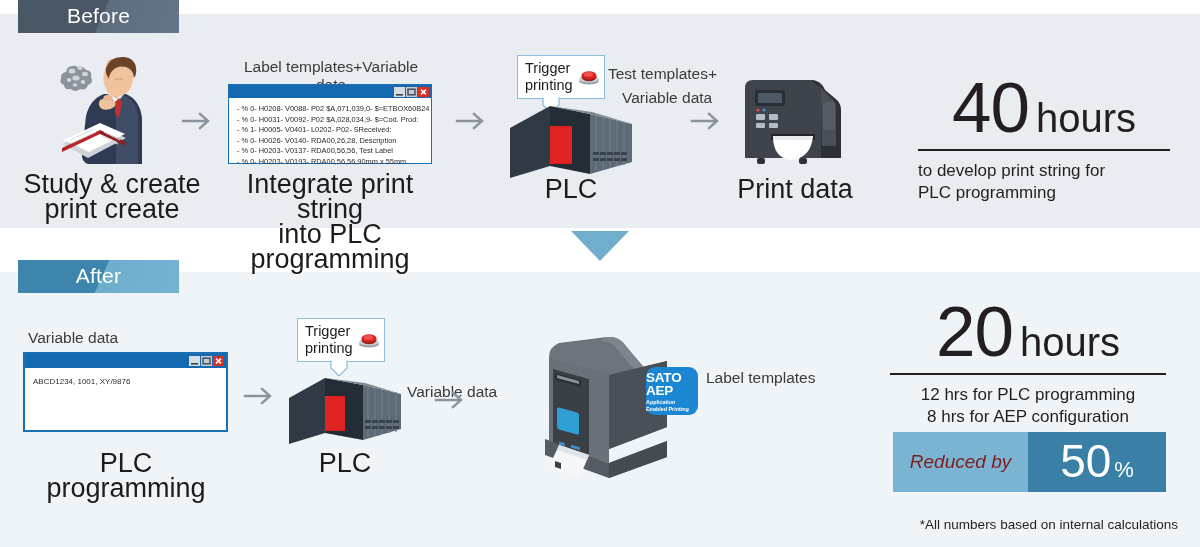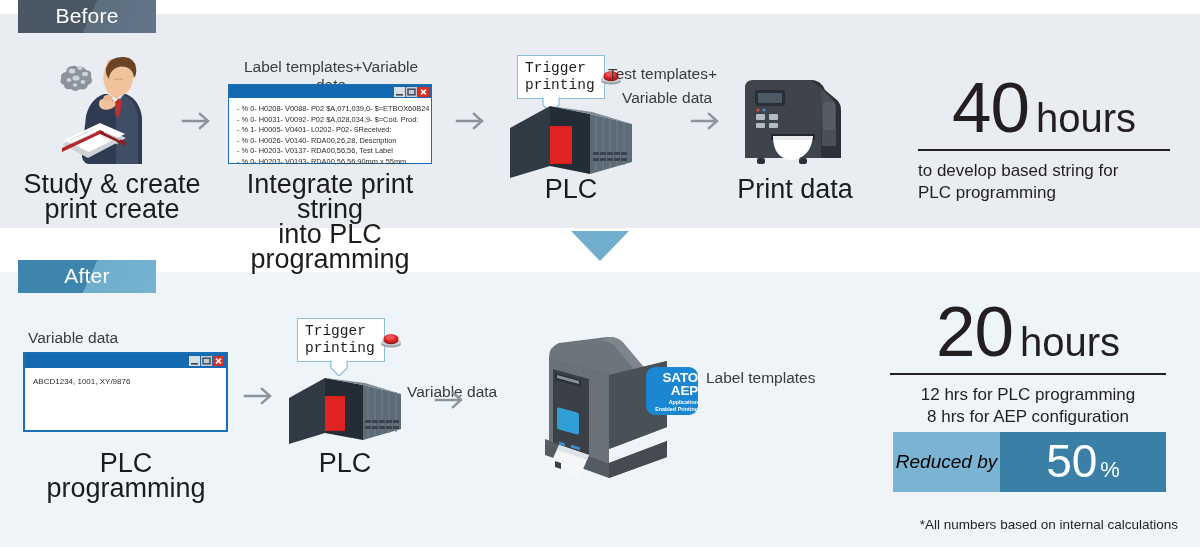--- a/index.html
+++ b/index.html
@@ -11,21 +11,21 @@
   }
   #stage { position: relative; width: 1200px; height: 547px; }
 
   
   .row-bg { position: absolute; left: 0; width: 1200px; }
   #row-before-bg { top: 14px;  height: 214px; background: #e9ecf0; }
   #row-after-bg  { top: 272px; height: 275px; background: #eef4f8; }
 
   
   .tab-badge {
-    position: absolute; width: 138px; height: 33px;
+    position: absolute; width: 161px; height: 33px;
     color: #ffffff; font-size: 21px; letter-spacing: .2px;
     display: flex; align-items: center; justify-content: center;
     padding-bottom: 2px;
   }
   #tab-before {
     left: 18px; top: 0px;
     background: linear-gradient(114deg, #4a5866 0%, #4a5866 52%, #5d6e7e 52%, #64758a 100%);
   }
   #tab-after {
     left: 18px; top: 260px;
@@ -77,21 +77,21 @@
   #win-after .data-line { font-size: 8px; color: #2a2a2a; padding-top: 3px; }
 
   
   .callout {
     position: absolute; background: #ffffff; border: 1px solid #8cbdd9;
   }
   .callout-inner {
     display: flex; align-items: center; gap: 5px;
     padding: 4px 7px 5px 7px;
   }
-  .callout-text { font-size: 14.5px; line-height: 16.5px; color: #1c1c1c; font-family: Liberation Mono, monospace; }
+  .callout-text { font-size: 14.5px; line-height: 16.5px; color: #1c1c1c; }
   .btn-red { width: 22px; height: 16px; flex: none; }
   .callout-tail { position: absolute; width: 22px; height: 16px; }
   #callout-before { left: 517px; top: 55px; width: 88px; }
   #callout-before .callout-tail { left: 22px; top: 100%; margin-top: -1px; }
   #callout-after  { left: 297px; top: 318px; width: 88px; }
   #callout-after  .callout-tail { left: 30px; top: 100%; margin-top: -1px; }
 
   
   .plc { position: absolute; }
   #plc-before { left: 506px; top: 100px; width: 130px; height: 82px; }
@@ -101,21 +101,21 @@
   #printer-before { position: absolute; left: 735px; top: 66px; width: 120px; height: 104px; }
   #printer-after  { position: absolute; left: 497px; top: 333px; width: 172px; height: 145px; }
 
   
   #person { position: absolute; left: 52px; top: 52px; width: 120px; height: 118px; }
 
   
   #aep-badge {
     position: absolute; left: 646px; top: 367px; width: 52px; height: 48px;
     background: #1b87d2; border-radius: 9px;
-    display: flex; flex-direction: column; align-items: flex-end;
+    display: flex; flex-direction: column; align-items: flex-start;
     justify-content: center; color: #ffffff; text-align: center;
     padding-top: 1px;
   }
   #aep-badge .aep-main { font-size: 13.5px; font-weight: bold; line-height: 13px; letter-spacing: -.2px; }
   #aep-badge .aep-sub  { font-size: 5.4px; font-weight: bold; line-height: 6.4px; margin-top: 2px; }
 
   
   .stat-panel { position: absolute; }
   .stat-head { display: flex; align-items: baseline; justify-content: center; }
   .stat-num {
@@ -131,21 +131,21 @@
   #stat-before .stat-sub { text-align: left; }
   #stat-after  { left: 890px; top: 296px; width: 276px; }
   #stat-after  .stat-sub { text-align: center; }
 
   
   #reduced-bar {
     position: absolute; left: 893px; top: 432px; width: 273px; height: 60px;
     display: flex;
   }
   #reduced-left {
-    width: 107px; background: #7bb4d2; color: #000000;
+    width: 135px; background: #7bb4d2; color: #7f1d1d;
     display: flex; align-items: center; justify-content: center;
     font-size: 19px; font-style: italic;
   }
   #reduced-right {
     flex: 1; background: #3a7fa5; color: #ffffff;
     display: flex; align-items: baseline; justify-content: center;
     padding-top: 6px;
   }
   #reduced-right .rb-num { font-size: 46px; line-height: 47px; }
   #reduced-right .rb-pct { font-size: 22px; margin-left: 3px; }
@@ -360,21 +360,21 @@
     <div>Print data</div>
   </div>
 
   <div id="stat-before" class="stat-panel">
     <div class="stat-head">
       <span class="stat-num">40</span>
       <span class="stat-unit">hours</span>
     </div>
     <div class="stat-rule"></div>
     <div class="stat-sub">
-      <div>to develop based string for</div>
+      <div>to develop print string for</div>
       <div>PLC programming</div>
     </div>
   </div>
 
   <div id="row-connector">
     <svg viewBox="0 0 58 34" width="58" height="34">
       <path d="M0 0 L58 0 L29 30 Z" fill="#71aecd"></path>
     </svg>
   </div>
 

